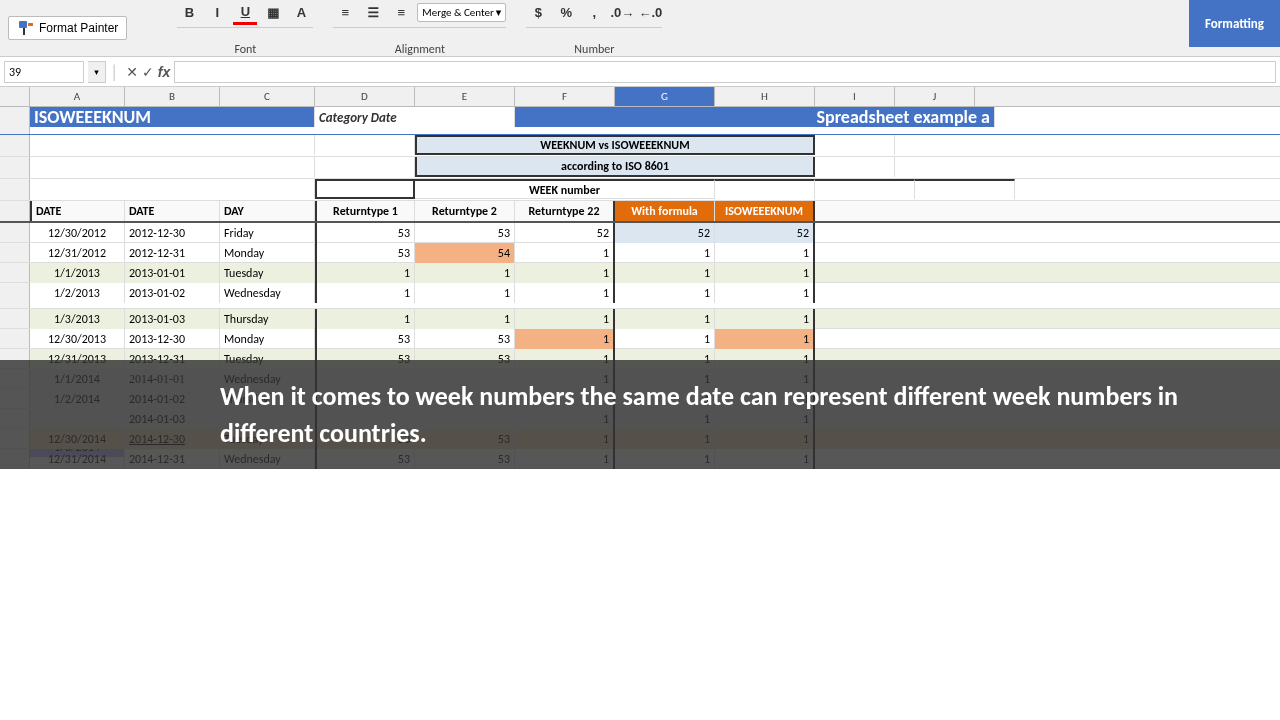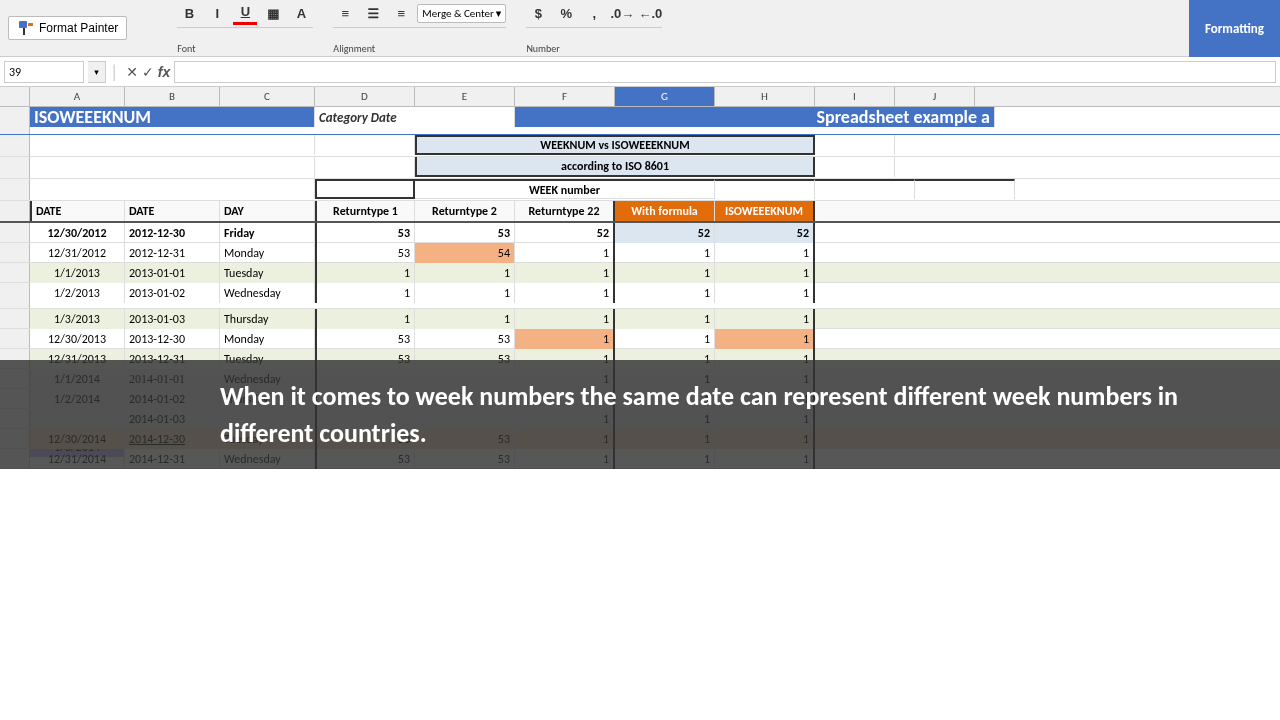--- a/index.html
+++ b/index.html
@@ -41,25 +41,26 @@
       flex-direction: column;
       align-items: center;
       gap: 2px;
     }
     .ribbon-group-icons {
       display: flex;
       gap: 4px;
       align-items: center;
     }
     .ribbon-group-label {
-      font-size: 10px;
+      font-size: 12px;
       color: #444;
       border-top: 1px solid #ccc;
       padding-top: 14px;
       width: 100%;
+      text-align: center;
     }
     .ribbon-icon-btn {
       width: 24px; height: 24px;
       background: transparent;
       border: none;
       cursor: pointer;
       display: flex; align-items: center; justify-content: center;
       font-size: 13px;
       font-weight: bold;
       color: #333;
@@ -76,21 +77,21 @@
       border: 1px solid #bbb;
       padding: 2px 4px;
       border-radius: 2px;
       cursor: pointer;
       background: #fff;
     }
     .ribbon-right {
       position: absolute;
       right: 0;
       top: 0;
-      height: 57px;
+      height: 47px;
       background: #4472C4;
       color: #fff;
       display: flex;
       align-items: center;
       padding: 0 16px;
       font-size: 13px;
       font-weight: bold;
     }
 
     
@@ -360,21 +361,21 @@
     <div class="cell col-a bold border-bold-left">DATE</div>
     <div class="cell col-b bold">DATE</div>
     <div class="cell col-c bold">DAY</div>
     <div class="cell col-d bold center" style="border-left:2px solid #333;">Returntype 1</div>
     <div class="cell col-e bold center">Returntype 2</div>
     <div class="cell col-f bold center" style="border-right:2px solid #333;">Returntype 22</div>
     <div class="cell col-g bold center bg-orange-dark" style="color:#fff;">With formula</div>
     <div class="cell col-h bold center bg-orange-dark" style="color:#fff;border-right:2px solid #333;">ISOWEEEKNUM</div>
   </div>
 
-  <div class="grid-row" style="height:20px;font-weight:bold;">
+  <div class="grid-row" style="height:20px;">
     <div class="row-header"></div>
     <div class="cell col-a center">12/30/2012</div>
     <div class="cell col-b">2012-12-30</div>
     <div class="cell col-c">Friday</div>
     <div class="cell col-d right" style="border-left:2px solid #333;">53</div>
     <div class="cell col-e right">53</div>
     <div class="cell col-f right" style="border-right:2px solid #333;">52</div>
     <div class="cell col-g right bg-light-blue">52</div>
     <div class="cell col-h right bg-light-blue" style="border-right:2px solid #333;">52</div>
   </div>

